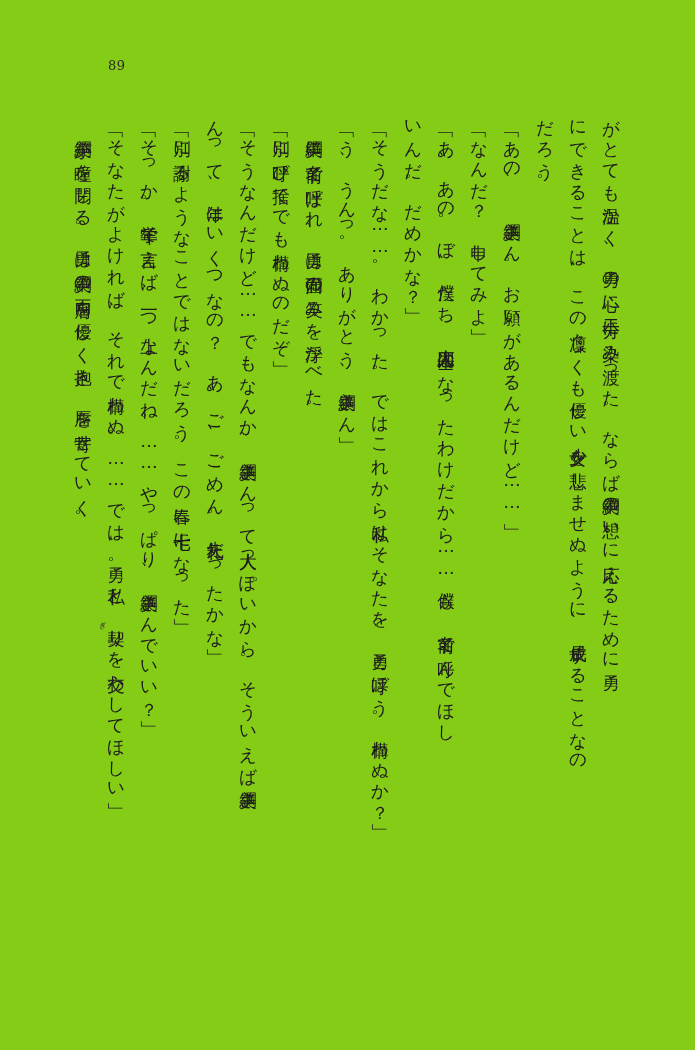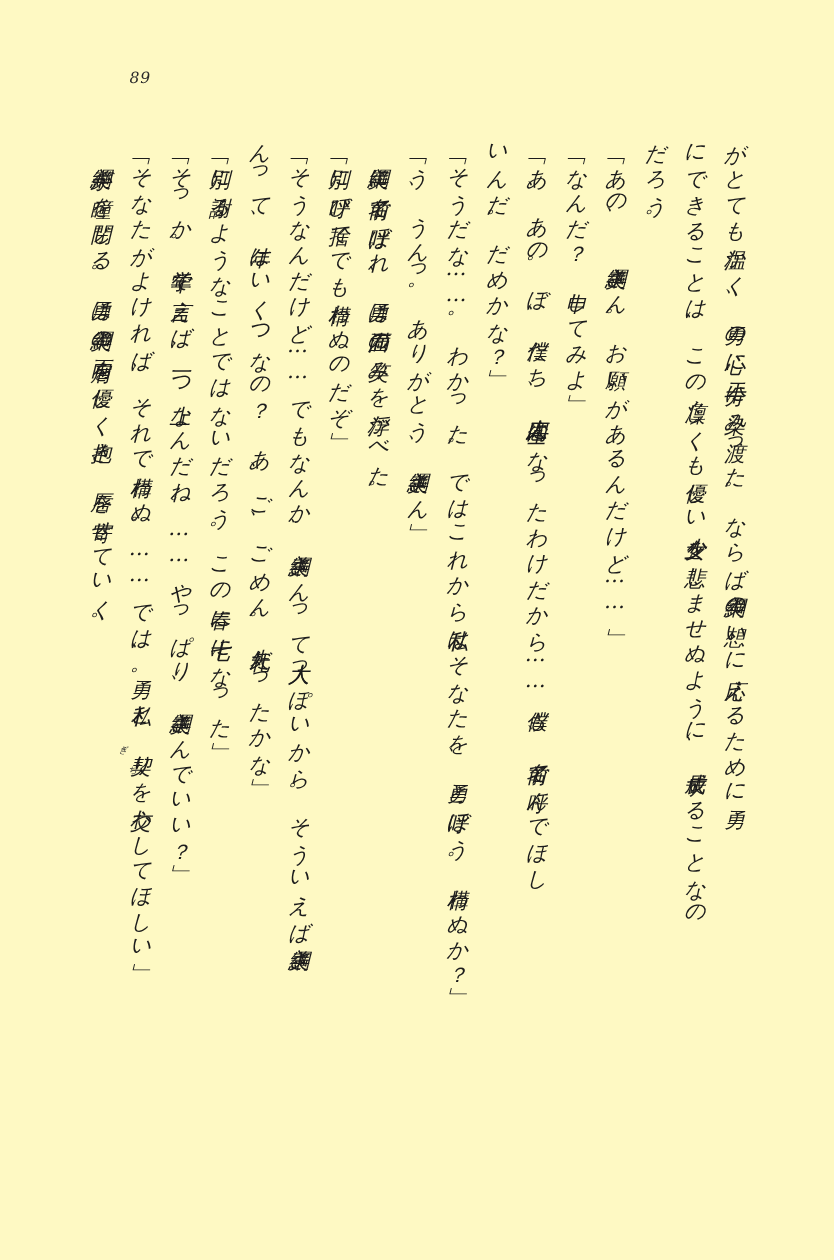--- a/index.html
+++ b/index.html
@@ -4,25 +4,24 @@
 <style>
   html, body {
     margin: 0;
     padding: 0;
     background: #ffffff;
   }
   .page {
     position: relative;
     width: 695px;
     height: 1050px;
-    background: #fef9c3;
+    background: #84cc16;
     overflow: hidden;
     font-family: "DejaVu Serif", "Liberation Serif", serif;
     color: #1a1a1a;
-    font-style: italic;
   }
   .page-number {
     position: absolute;
     top: 58px;
     left: 108px;
     font-size: 13px;
     letter-spacing: 0.5px;
     color: #2a2a2a;
     font-family: "DejaVu Serif", "Liberation Serif", serif;
   }

